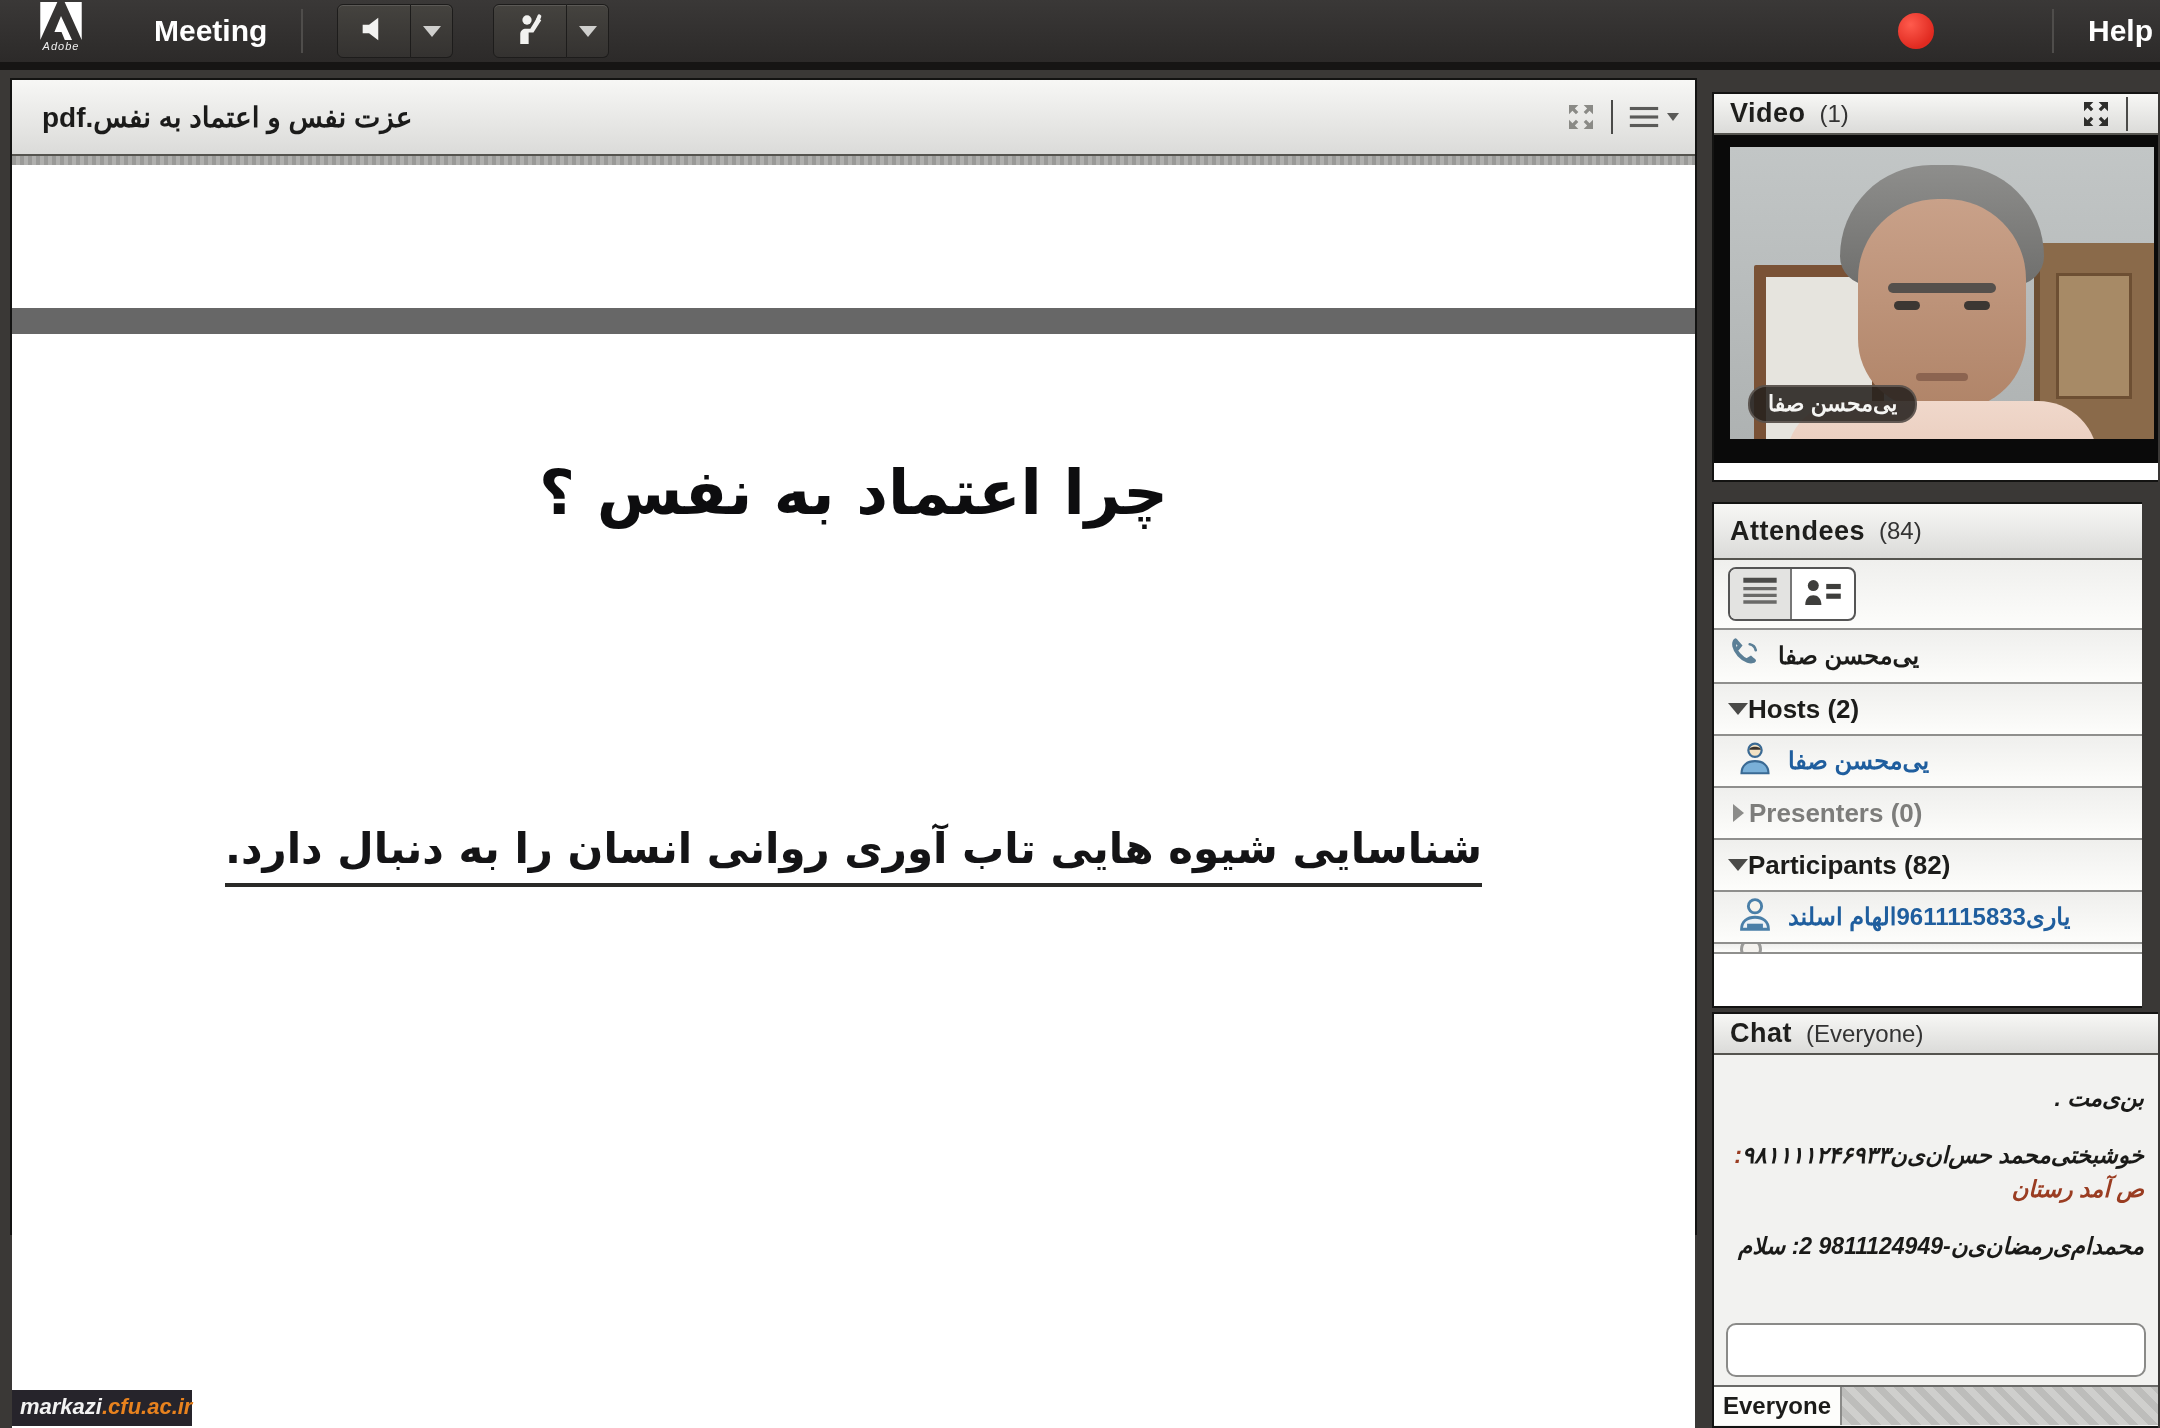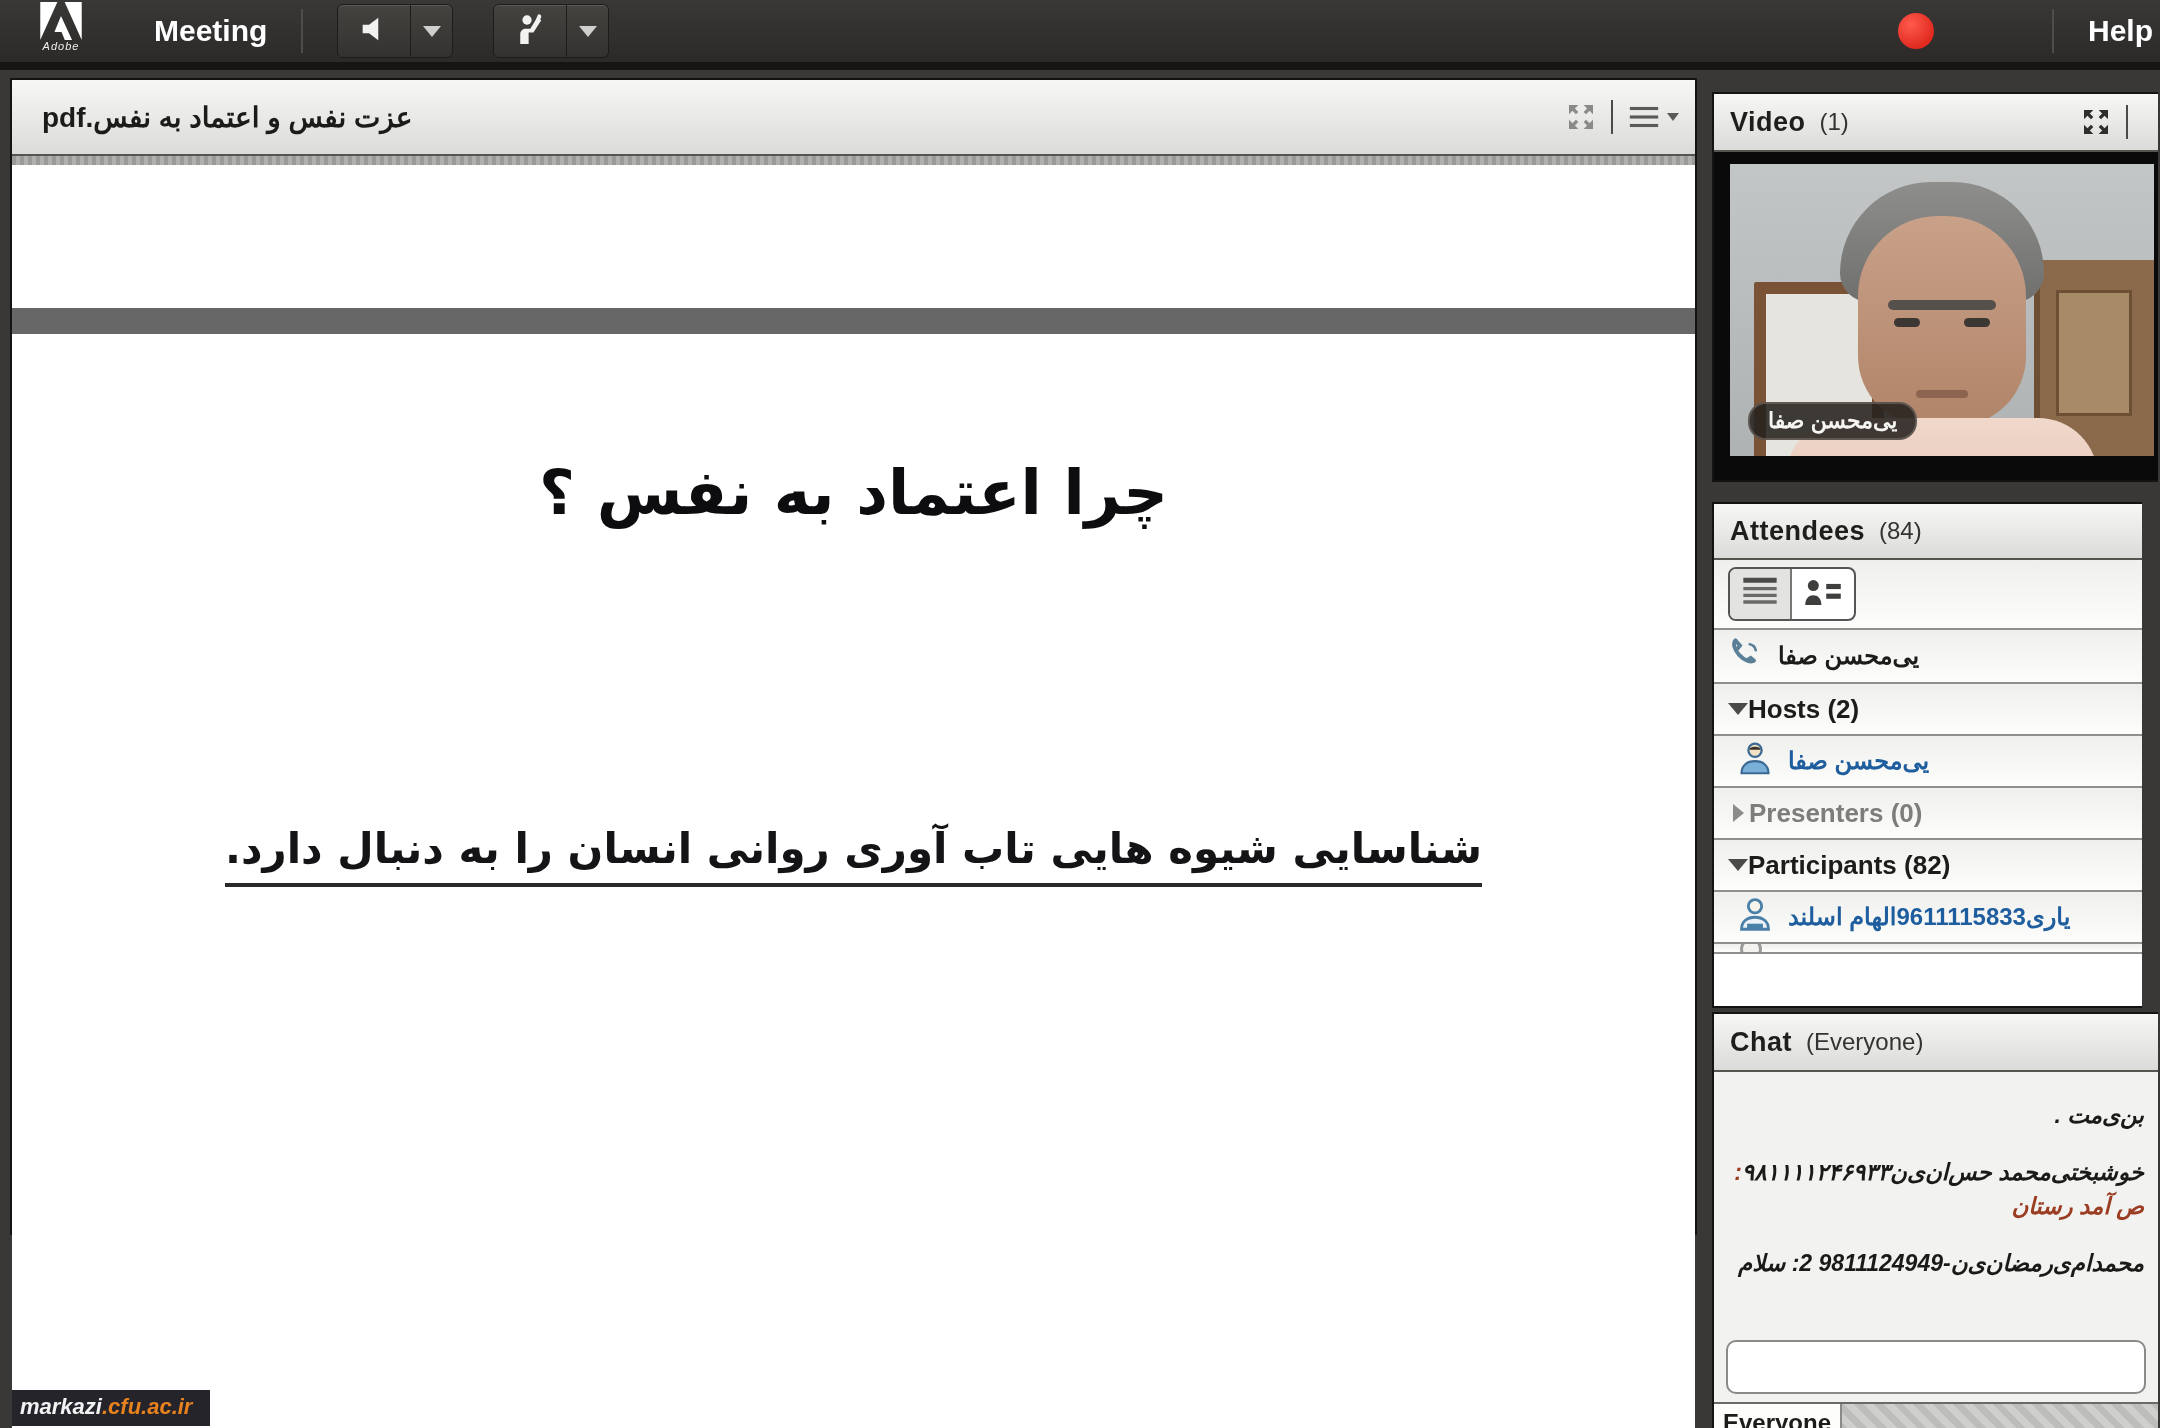--- a/index.html
+++ b/index.html
@@ -36,21 +36,21 @@
   .record-dot {
     width:36px; height:36px; border-radius:50%;
     background:radial-gradient(circle at 35% 32%, #ff5b4d, #e02a20 70%);
     margin-right:84px;
   }
   .help-label { font-size:30px; font-weight:bold; margin-right:-8px; width:80px; overflow:hidden; white-space:nowrap; }
 
   
   .pod { position:absolute; background:#fff; border:2px solid #131312; }
   .pod-header {
-    height:58px; background:linear-gradient(#f7f7f5,#dbdbd9);
+    height:41px; background:linear-gradient(#f7f7f5,#dbdbd9);
     border-bottom:2px solid #55544f;
     display:flex; align-items:center; padding:0 16px;
     color:#1e1e1c;
   }
   .pod-title { font-size:27px; font-weight:bold; letter-spacing:.5px; }
   .pod-count { font-size:24px; margin-left:14px; color:#333; }
   .hd-sep { width:2px; height:34px; background:#4a4a48; margin:0 14px; }
   .fullscreen-icon svg { width:32px; height:32px; display:block; }
   .pod-menu-icon { display:flex; align-items:center; gap:6px; }
   .pod-menu-icon svg { width:34px; height:26px; }
@@ -71,21 +71,21 @@
   }
   .slide-body-wrap { position:absolute; left:0; top:668px; width:100%; text-align:center; }
   .slide-body {
     display:inline-block; direction:rtl;
     font-family:"DejaVu Sans", sans-serif;
     font-size:42px; font-weight:bold; color:#141416;
     border-bottom:4px solid #2a2a28; padding-bottom:10px;
   }
   .watermark {
     position:absolute; left:0; bottom:2px;
-    background:#26242b; padding:4px 18px 6px 8px;
+    background:#26242b; padding:4px 0 6px 8px;
     font-size:22px; font-weight:bold; font-style:italic;
   }
   .watermark .wm-white { color:#f2f2f2; }
   .watermark .wm-orange { color:#e8821e; }
 
   
   .video-pod { left:1712px; top:92px; width:446px; height:390px; border-right:none; }
   .video-area { position:relative; width:100%; height:328px; background:#0a0a0a; }
   .video-feed {
     position:absolute; left:16px; top:12px; right:4px; bottom:24px;

